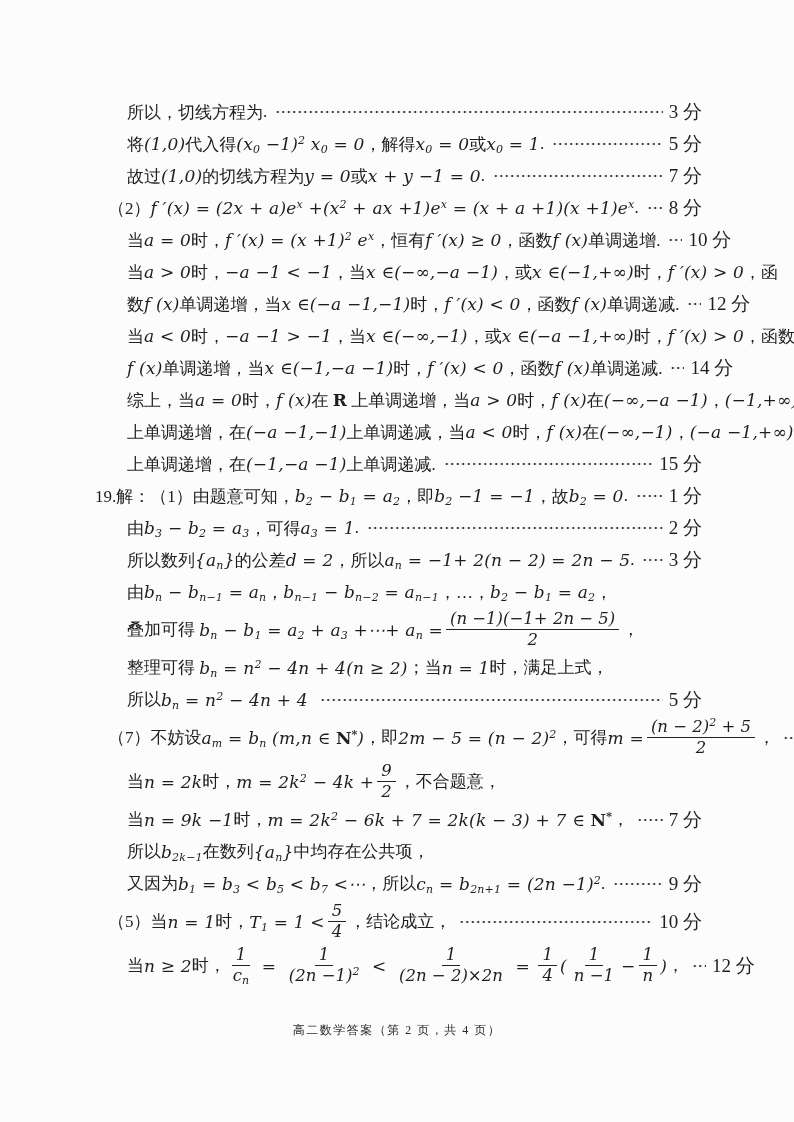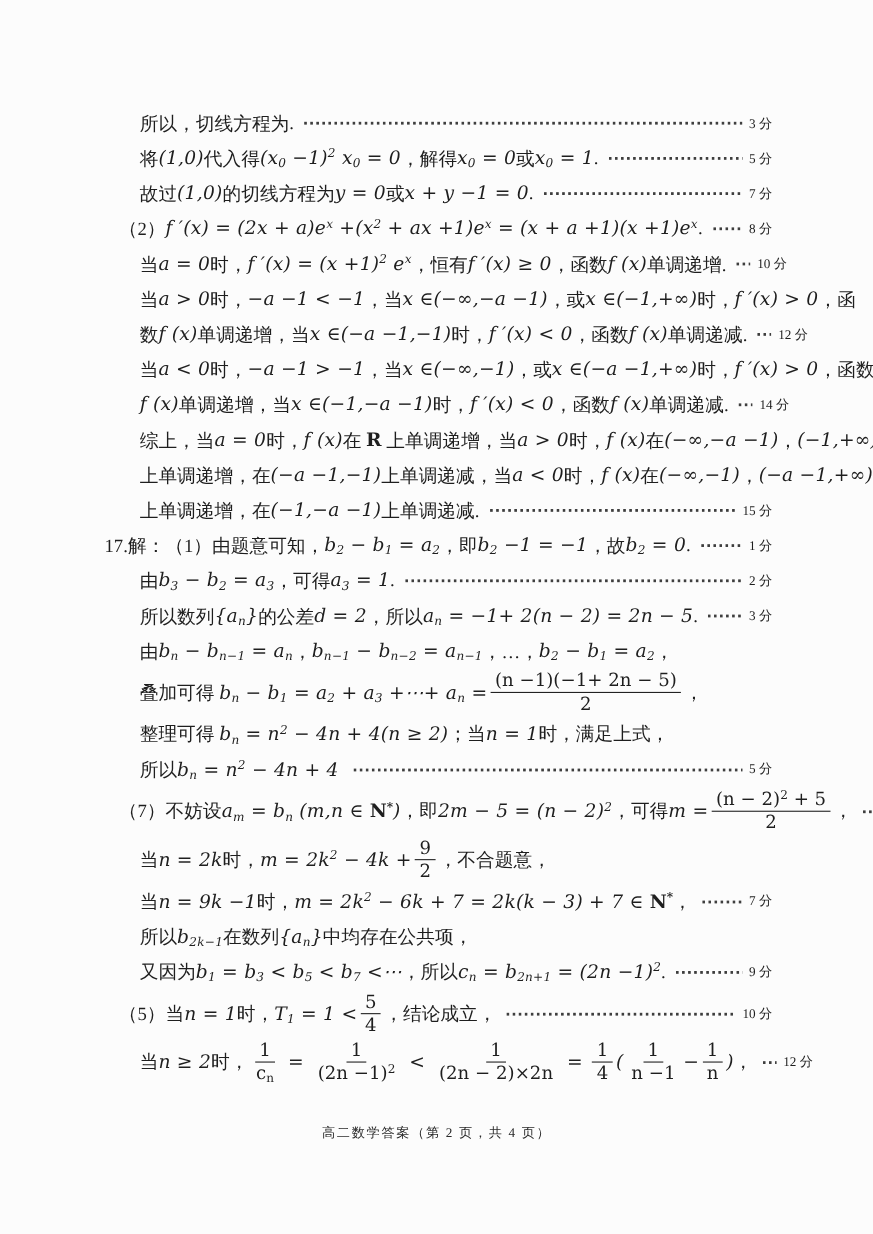--- a/index.html
+++ b/index.html
@@ -40,38 +40,39 @@
     font-style:normal;
     font-weight:bold;
     font-family:"DejaVu Serif","Liberation Serif",serif;
   }
   sub{font-size:11px;vertical-align:-3px;line-height:0;}
   sup{font-size:11px;vertical-align:6px;line-height:0;}
   .frac{
     display:inline-flex;
     flex-direction:column;
     align-items:center;
+    font-style:italic;
     font-family:"DejaVu Serif","Liberation Serif",serif;
     margin:2px 3px;
     line-height:1.12;
     font-size:16.5px;
   }
   .frac .num{border-bottom:1.3px solid #222;padding:0 4px 1px;}
   .frac .den{padding:1px 4px 0;}
   .leader{
     flex:1 1 auto;
     min-width:14px;
     height:6px;
     margin:0 6px 0 8px;
     background-image:radial-gradient(circle,#3d3d3d 1.15px,transparent 1.5px);
     background-size:5.5px 6px;
     background-repeat:repeat-x;
     background-position:left center;
   }
-  .score{white-space:pre;font-size:12px;}
+  .score{white-space:pre;font-size:19px;}
   .footer{
     margin-top:34px;
     text-align:center;
     font-size:12px;
     letter-spacing:1.5px;
     color:#2a2a2a;
   }
 </style>
 </head>
 <body>
@@ -208,21 +209,21 @@
         <span class="math">(−a −1,+∞)</span>
       </div>
       <div class="line ind2">
         <span class="txt">上单调递增，在</span>
         <span class="math">(−1,−a −1)</span>
         <span class="txt">上单调递减.</span>
         <span class="leader"></span>
         <span class="score">15 分</span>
       </div>
       <div class="line ind0">
-        <span class="txt">17.解：（1）由题意可知，</span>
+        <span class="txt">19.解：（1）由题意可知，</span>
         <span class="math">b<sub>2</sub> − b<sub>1</sub> = a<sub>2</sub></span>
         <span class="txt">，即</span>
         <span class="math">b<sub>2</sub> −1 = −1</span>
         <span class="txt">，故</span>
         <span class="math">b<sub>2</sub> = 0</span>
         <span class="txt">.</span>
         <span class="leader"></span>
         <span class="score">1 分</span>
       </div>
       <div class="line ind2">

